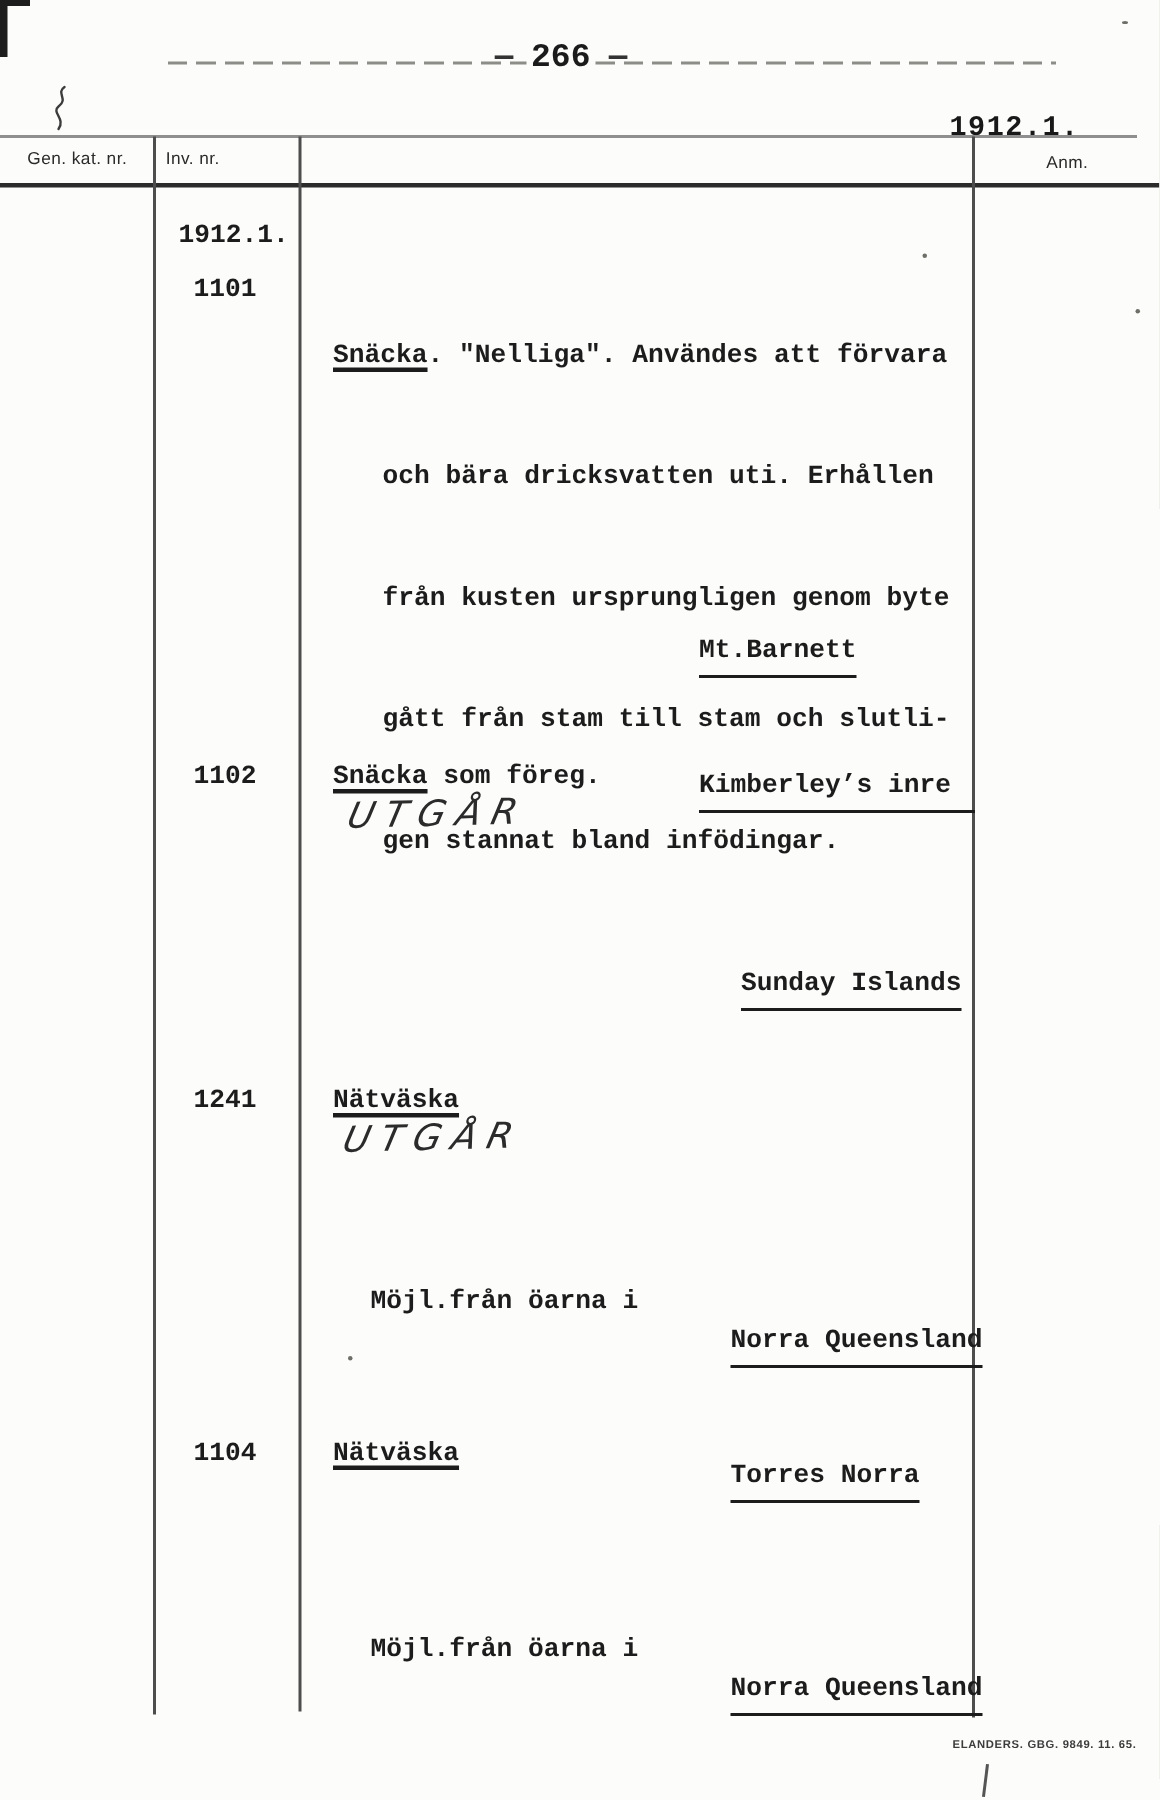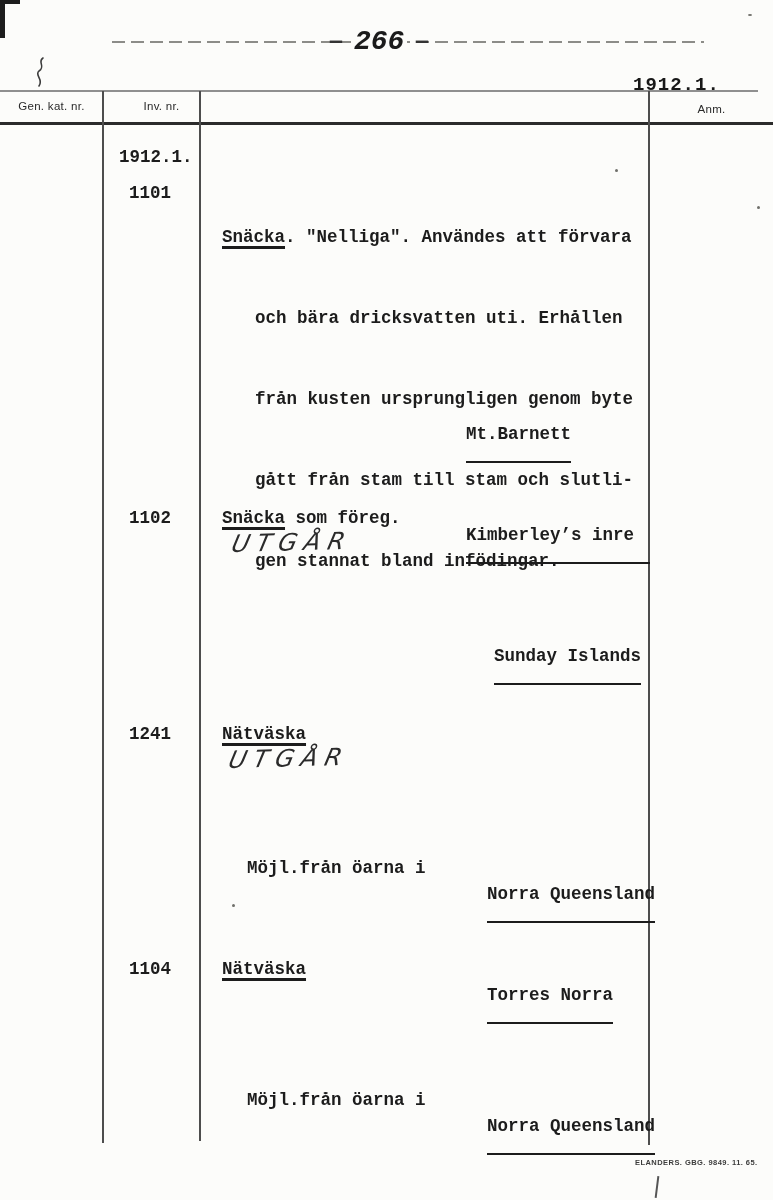--- a/index.html
+++ b/index.html
@@ -23,21 +23,21 @@
     white-space:pre;
   }
   .u{
     text-decoration:underline;
     text-decoration-thickness:2.5px;
     text-underline-offset:4px;
   }
   .loc{
     display:inline-block;
     border-bottom:2.5px solid #1c1c1c;
-    padding-bottom:13px;
+    padding-bottom:2px;
     margin-bottom:5px;
     white-space:pre;
   }
   .loc-ext{padding-right:16px;}
   .para .indent{margin-left:33px;}
   
   .hand{
     font-family:"DejaVu Sans", sans-serif;
     font-style:italic;
     font-size:24px;
@@ -64,22 +64,22 @@
   .dotted-rule{
     position:absolute;top:41px;left:112px;width:592px;height:2px;
     background:repeating-linear-gradient(90deg,#8c8c88 0 13px,transparent 13px 19px);
   }
   .pagenum-wrap{
     position:absolute;top:26px;left:330px;
     display:flex;align-items:center;gap:9px;
   }
   .pagenum{
     font-family:"Liberation Mono", monospace;
-    font-weight:bold;font-size:28px;color:#1b1b1b;
-    background:#fcfcfa;padding:0 3px;font-style:italic;
+    font-weight:bold;font-size:22px;color:#1b1b1b;
+    background:#fcfcfa;padding:0 3px;
   }
   .flank{
     font-family:"Liberation Mono", monospace;
     font-weight:bold;font-size:20px;color:#333;
     transform:scaleX(2.2);
   }
   .year-heading{
     position:absolute;top:74px;left:633px;
     font-family:"Liberation Mono", monospace;
     font-weight:bold;font-size:19px;color:#181818;
@@ -125,21 +125,21 @@
 
   <div class="year-heading">1912.1.</div>
 
   <div class="hline rule-top"></div>
   <div class="hline rule-bottom"></div>
   <div class="vline" style="left:102px;top:91px;height:1052px;"></div>
   <div class="vline" style="left:199px;top:91px;height:1050px;"></div>
   <div class="vline" style="left:648px;top:91px;height:1054px;"></div>
 
   <div class="colhead" style="left:0;top:100px;width:103px;">Gen. kat. nr.</div>
-  <div class="colhead" style="left:121px;top:100px;width:81px;">Inv. nr.</div>
+  <div class="colhead" style="left:88px;top:100px;width:81px;">Inv. nr.</div>
   <div class="colhead" style="left:648px;top:103px;width:127px;">Anm.</div>
 
   <div class="abs mono" style="left:119px;top:144px;">1912.1.</div>
   <div class="abs mono" style="left:129px;top:170px;margin-top:10px;">1101</div>
   <div class="abs mono para" style="left:222px;top:170px;">
     <div><span class="u">Snäcka</span><span>. "Nelliga". Användes att förvara</span></div>
     <div class="indent">och bära dricksvatten uti. Erhållen</div>
     <div class="indent">från kusten ursprungligen genom byte</div>
     <div class="indent">gått från stam till stam och slutli-</div>
     <div class="indent">gen stannat bland infödingar.</div>

